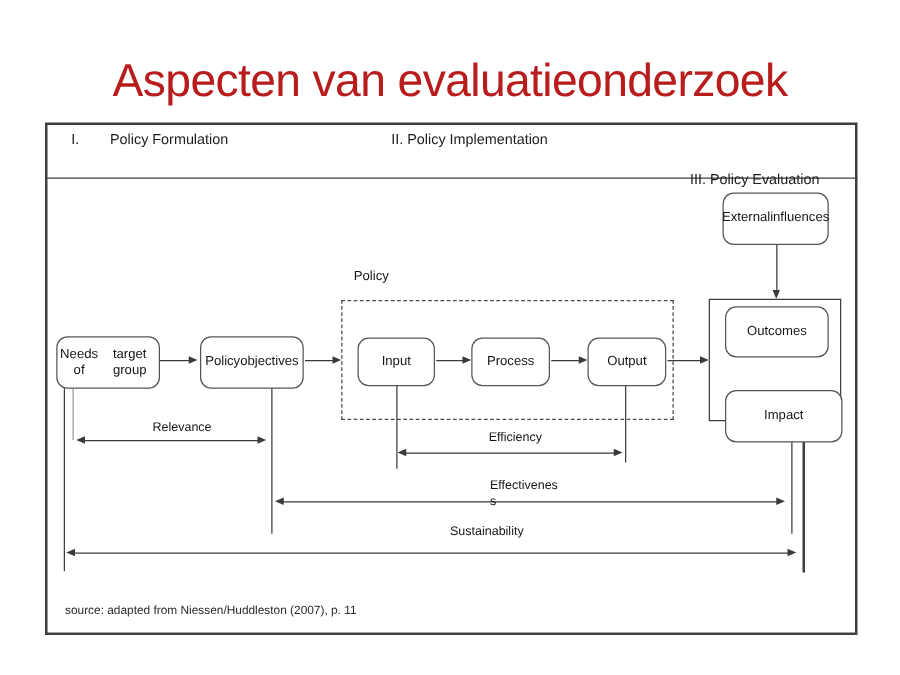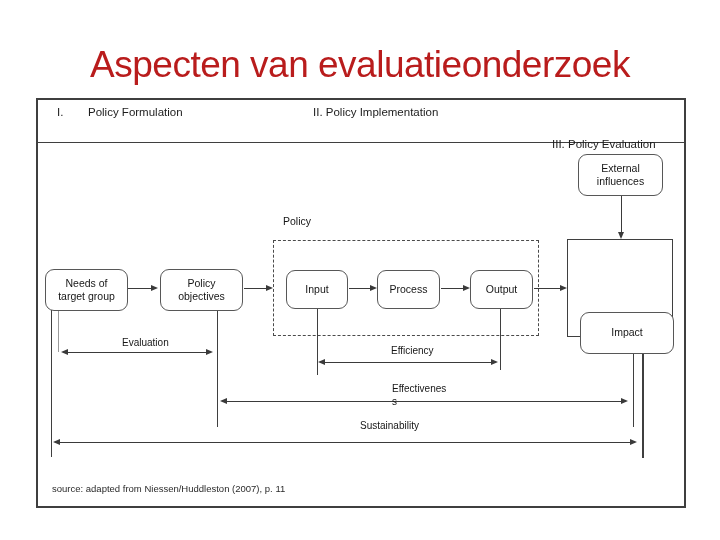--- a/index.html
+++ b/index.html
@@ -15,21 +15,21 @@
     position:absolute;left:36px;top:98px;width:650px;height:410px;
     border:2px solid #3f3f3f;box-sizing:border-box;background:#fff;
   }
   .header-band{
     position:absolute;left:36px;top:98px;width:650px;height:45px;
     border-bottom:1.6px solid #3f3f3f;box-sizing:border-box;
   }
   .phase{position:absolute;top:106px;font-size:11.5px;color:#1c1c1c;white-space:nowrap;}
   .rbox{
     position:absolute;box-sizing:border-box;border:1.5px solid #575757;border-radius:9px;
-    background:#fff;display:flex;flex-direction:column;align-items:center;justify-content:center;
+    background:#fff;display:flex;flex-direction:row;align-items:center;justify-content:center;
     text-align:center;font-size:10.5px;line-height:1.28;color:#161616;z-index:3;
   }
   .groupbox-dashed{
     position:absolute;left:273px;top:240px;width:266px;height:96px;
     border:1.4px dashed #4a4a4a;box-sizing:border-box;z-index:1;
   }
   .groupbox-solid{
     position:absolute;left:567px;top:239px;width:106px;height:98px;
     border:1.8px solid #3f3f3f;box-sizing:border-box;background:#fff;z-index:2;
   }
@@ -86,20 +86,23 @@
   <div class="rbox" style="left:377px;top:270px;width:63px;height:39px;">
     <span>Process</span>
   </div>
   <div class="rbox" style="left:470px;top:270px;width:63px;height:39px;">
     <span>Output</span>
   </div>
   <div class="rbox" style="left:578px;top:154px;width:85px;height:42px;">
     <span>External</span>
     <span>influences</span>
   </div>
+  <div class="rbox" style="left:580px;top:245px;width:83px;height:41px;">
+    <span>Outcomes</span>
+  </div>
   <div class="rbox" style="left:580px;top:288px;width:94px;height:42px;margin-top:24px;">
     <span>Impact</span>
   </div>
 
   <div class="harrow" style="left:128px;top:284px;width:30px;">
       <i class="shaft"></i>
       <i class="head-r"></i>
     </div>
   <div class="harrow" style="left:244px;top:284px;width:29px;">
       <i class="shaft"></i>
@@ -123,21 +126,21 @@
     </div>
 
   <div class="vline" style="left:50.5px;top:310px;height:147px;"></div>
   <div class="vline faint" style="left:58px;top:310px;height:42px;"></div>
   <div class="vline" style="left:216.5px;top:310px;height:117px;"></div>
   <div class="vline" style="left:316.5px;top:308px;height:67px;"></div>
   <div class="vline" style="left:499.5px;top:308px;height:62px;"></div>
   <div class="vline" style="left:632.5px;top:337px;height:90px;"></div>
   <div class="vline" style="left:642px;top:337px;height:121px;"></div>
 
-  <span class="measure-label" style="left:122px;top:337px;">Evaluation</span>
+  <span class="measure-label" style="left:122px;top:337px;">Relevance</span>
   <div class="harrow dbl" style="left:61px;top:348px;width:152px;">
       <i class="shaft"></i>
       <i class="head-l"></i>
       <i class="head-r"></i>
     </div>
 
   <span class="measure-label" style="left:391px;top:345px;">Efficiency</span>
   <div class="harrow dbl" style="left:318px;top:358px;width:180px;">
       <i class="shaft"></i>
       <i class="head-l"></i>

